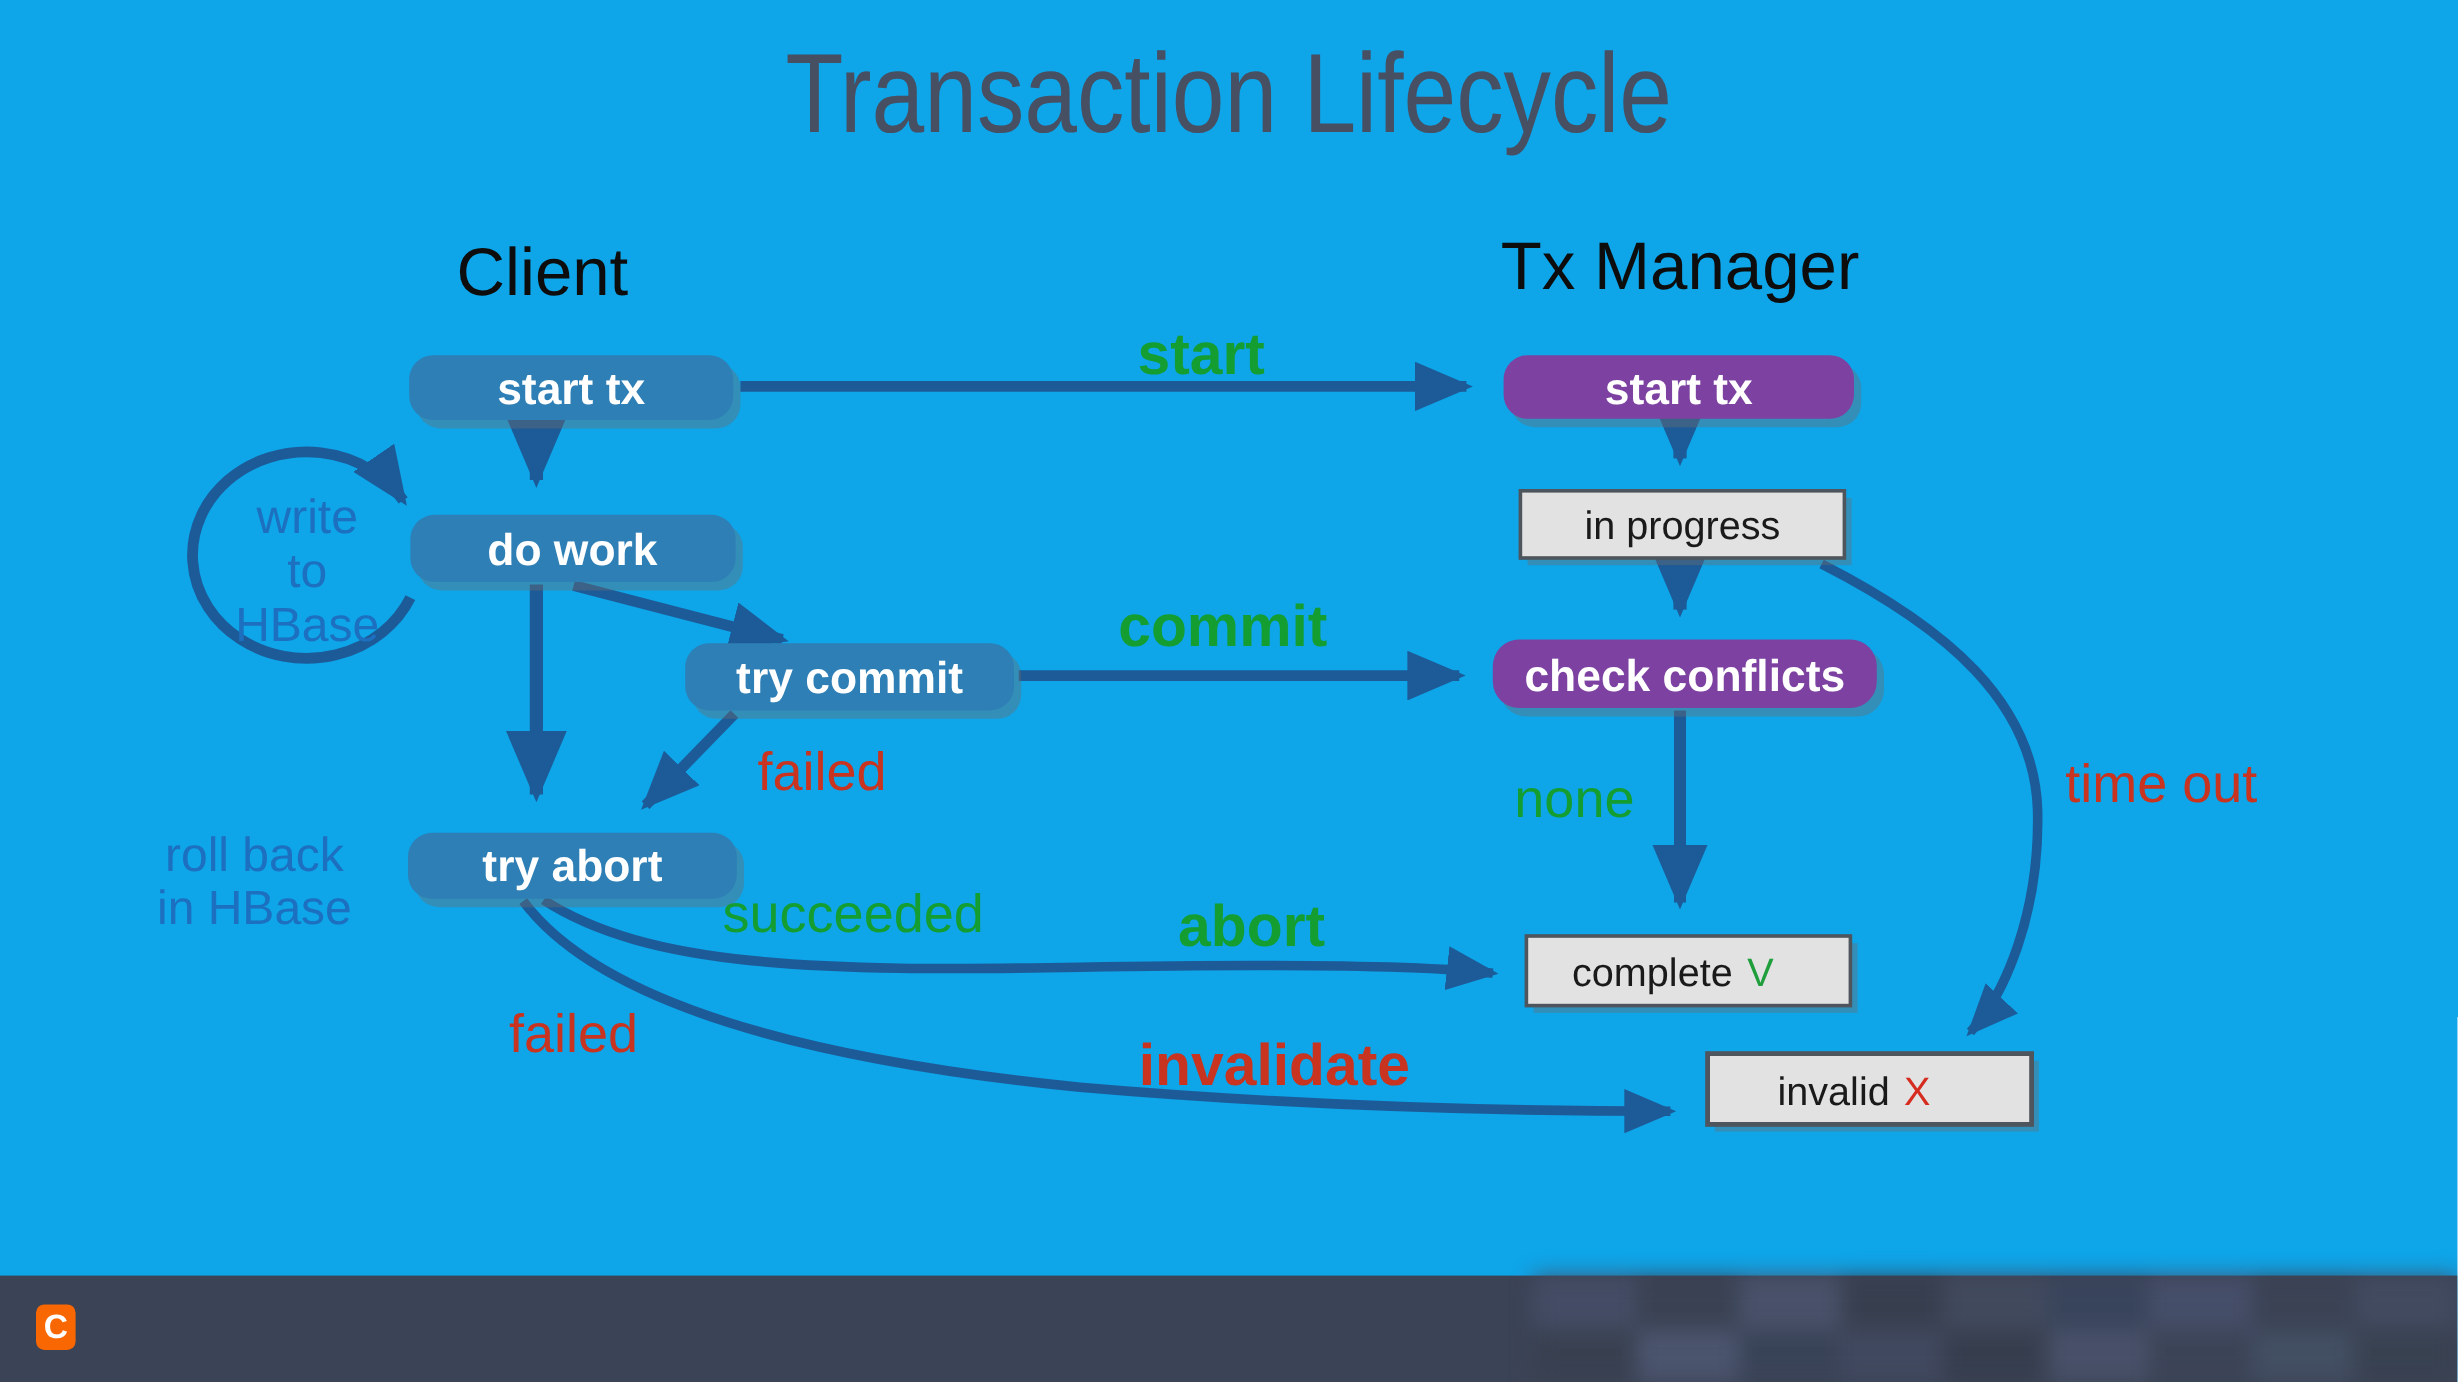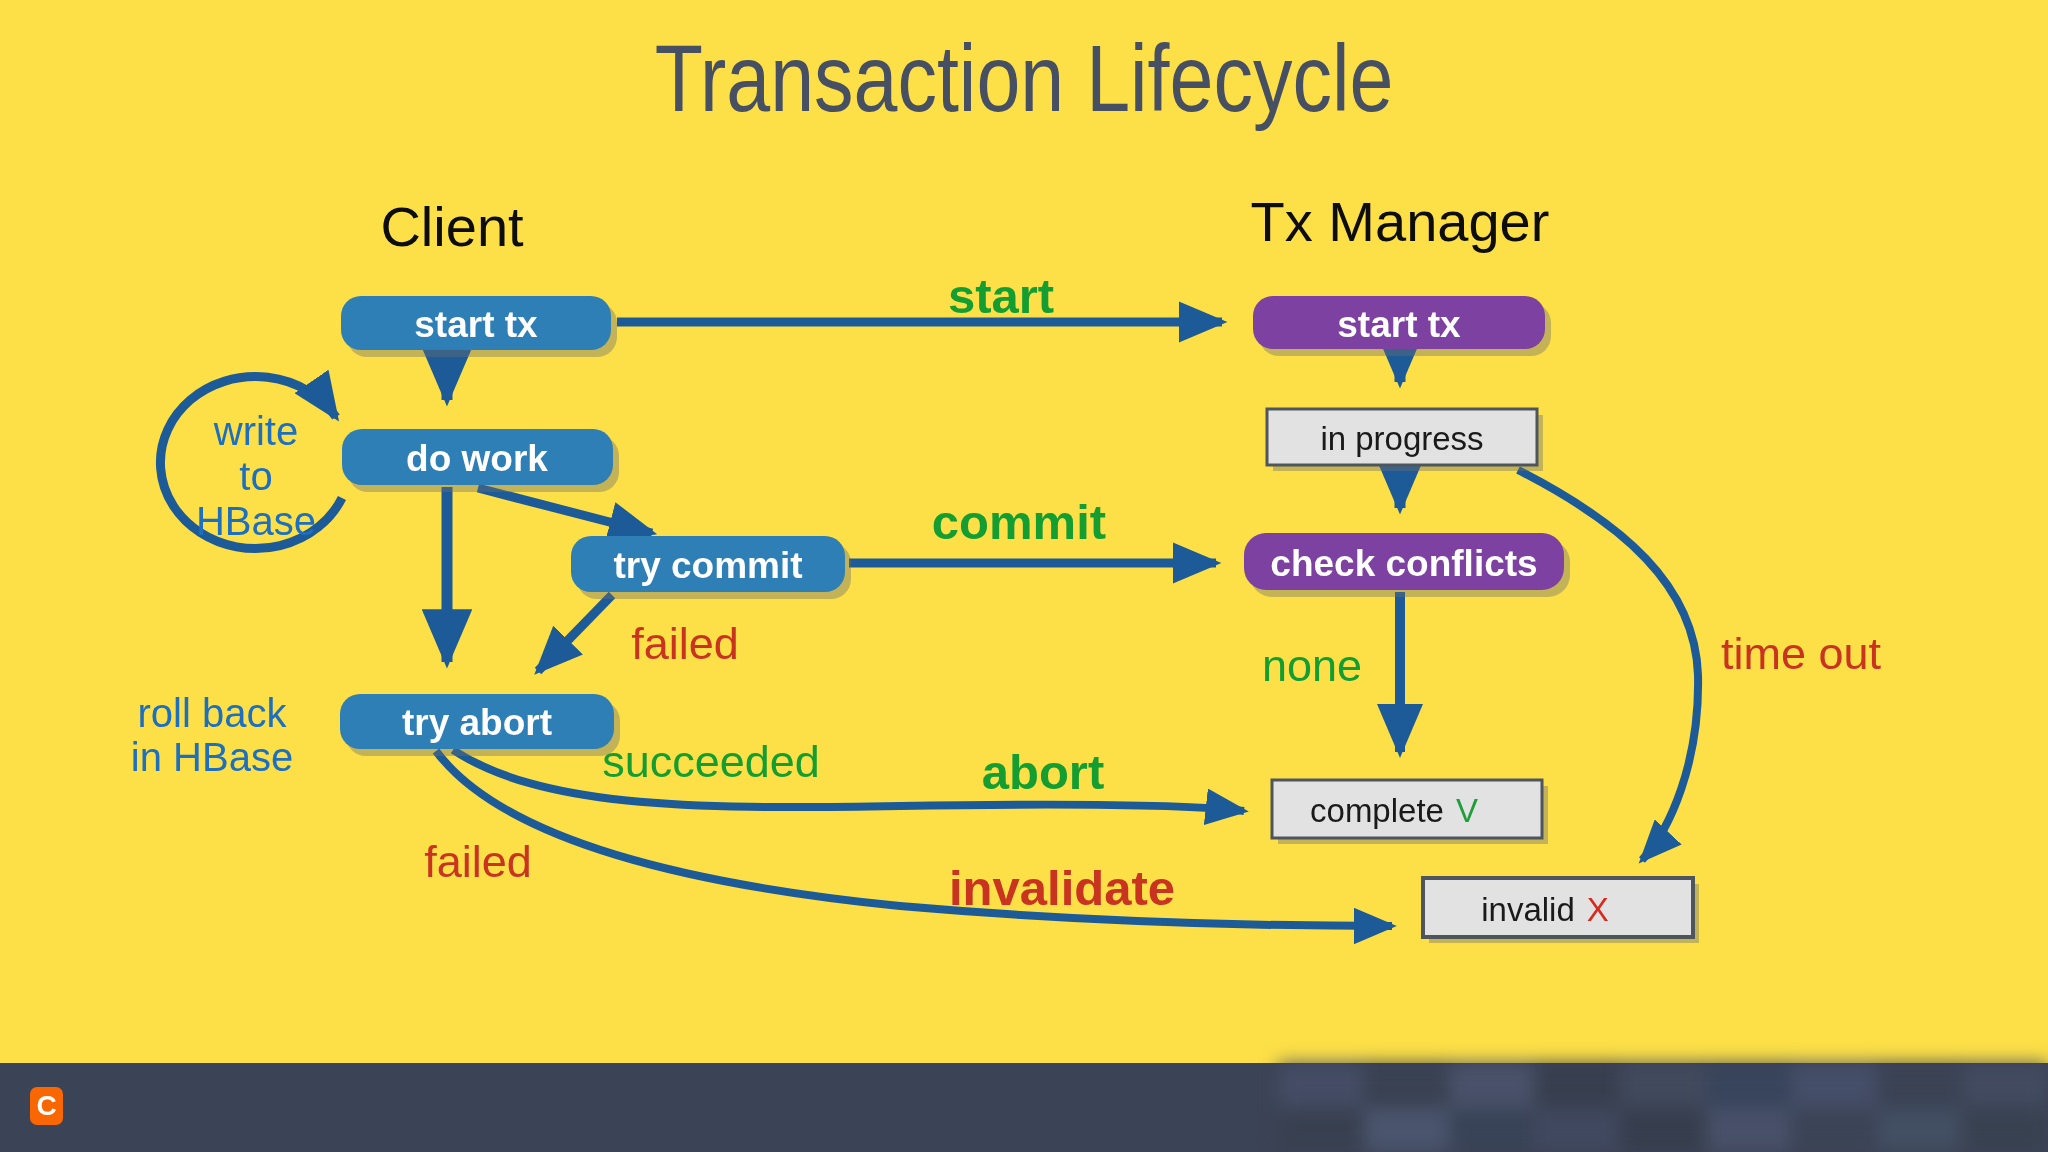--- a/index.html
+++ b/index.html
@@ -1,16 +1,16 @@
 <!DOCTYPE html>
 <html><head>
 <meta charset="utf-8">
 <style>
   html,body{margin:0;padding:0;background:#ffffff;}
-  .stage{position:relative;width:2048px;height:1152px;overflow:hidden;background:#fde047;
+  .stage{position:relative;width:2048px;height:1152px;overflow:hidden;background:#0ea5e9;
          font-family:"Liberation Sans",sans-serif;}
   svg text{font-family:"Liberation Sans",sans-serif;}
   .hdr{font-size:56px;fill:#0d0d0d;}
   .node-text{font-size:37px;font-weight:bold;fill:#ffffff;}
   .state-text{font-size:33px;fill:#1a1a1a;}
   .lbl-green-b{font-size:49px;font-weight:bold;fill:#149e32;}
   .lbl-green{font-size:45px;fill:#149e32;}
   .lbl-red-b{font-size:49px;font-weight:bold;fill:#c83420;}
   .lbl-red{font-size:45px;fill:#c83420;}
   .lbl-blue{font-size:40px;fill:#1d6fbf;}

